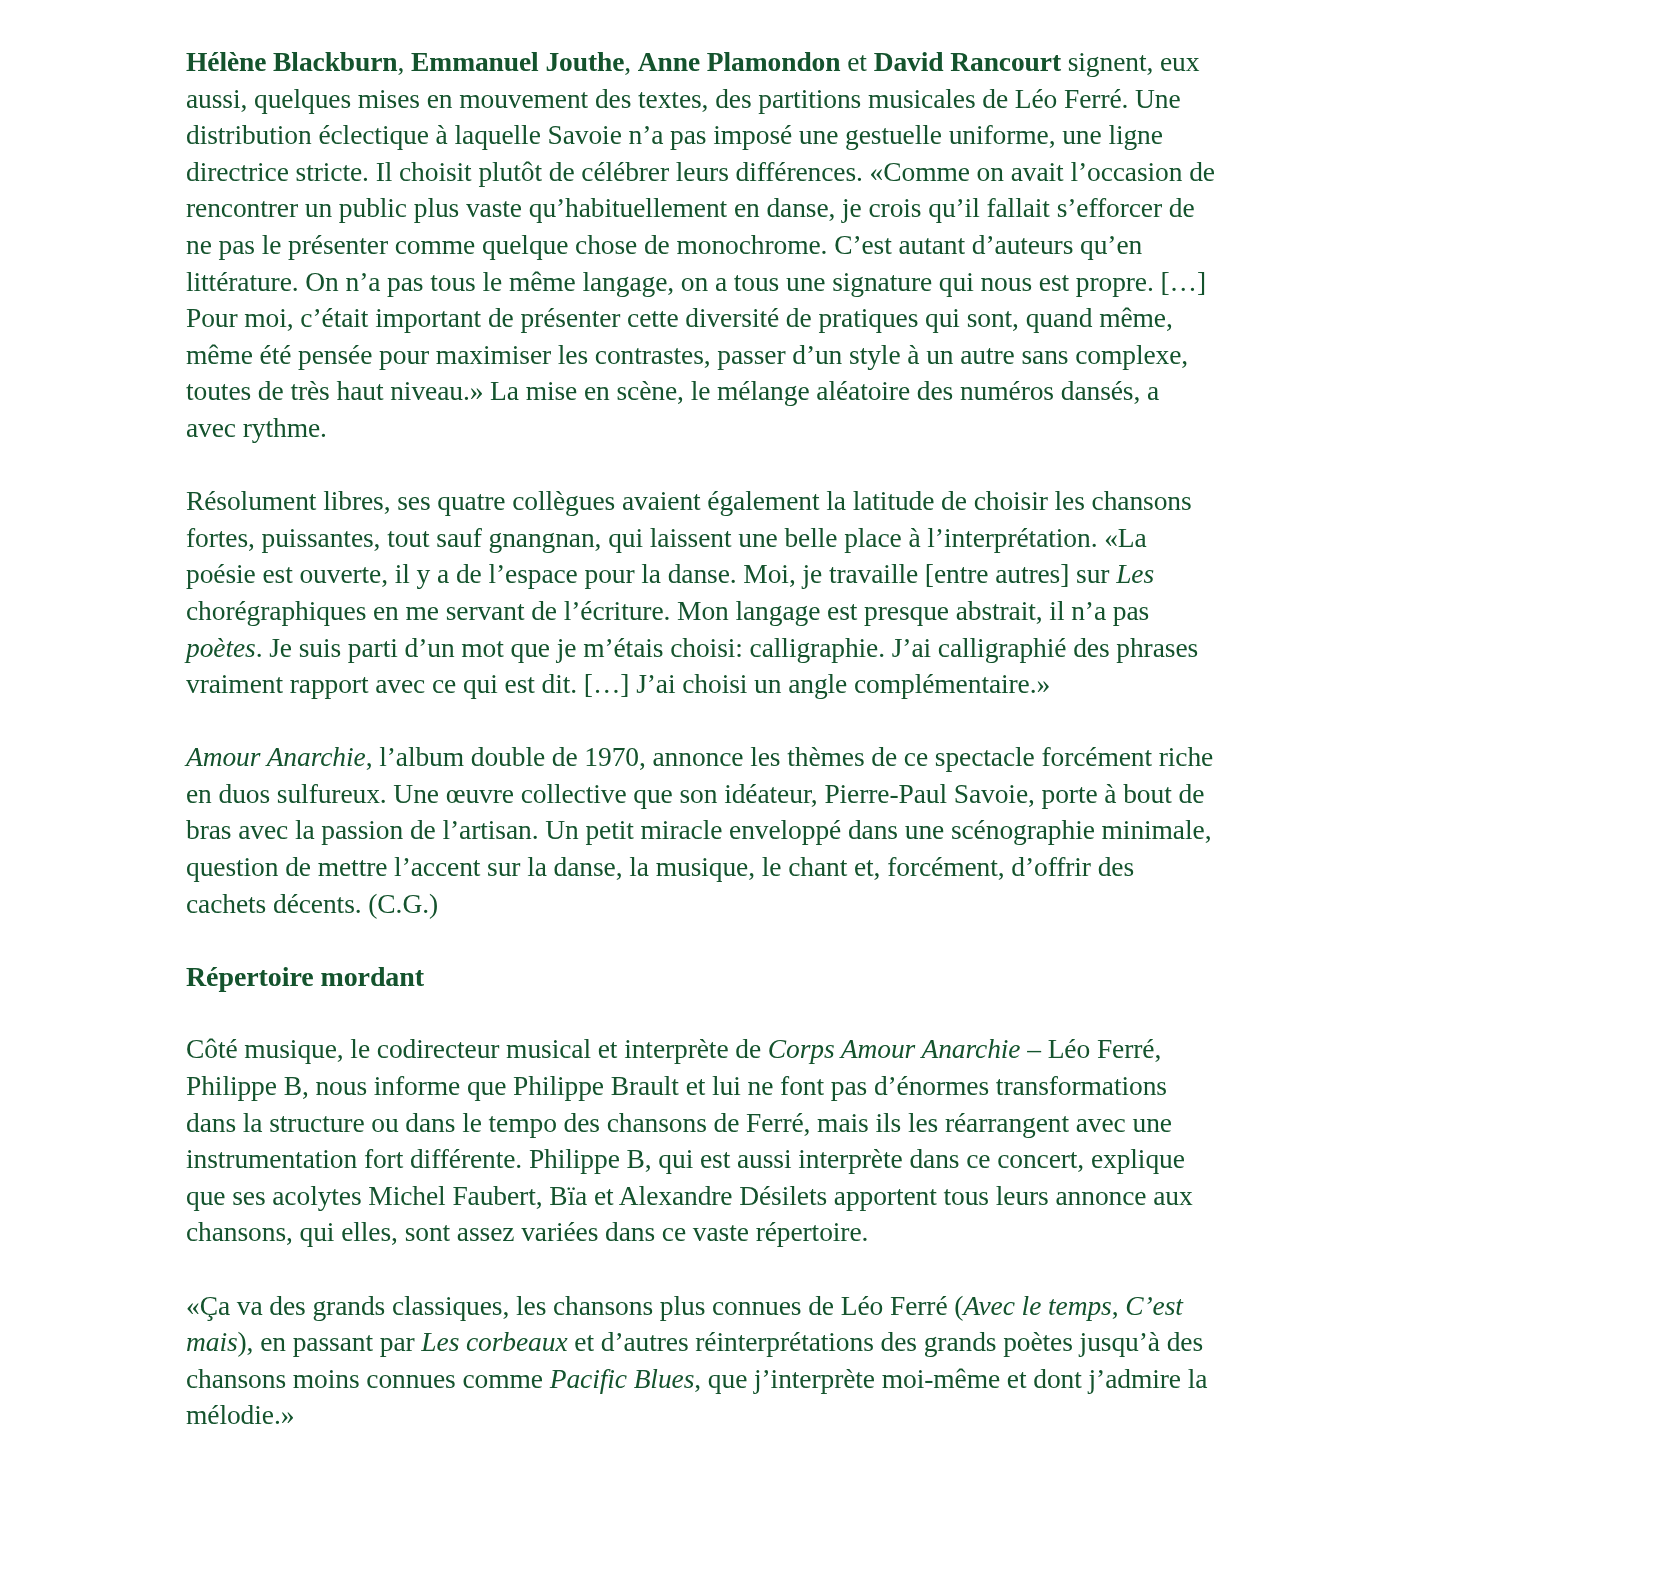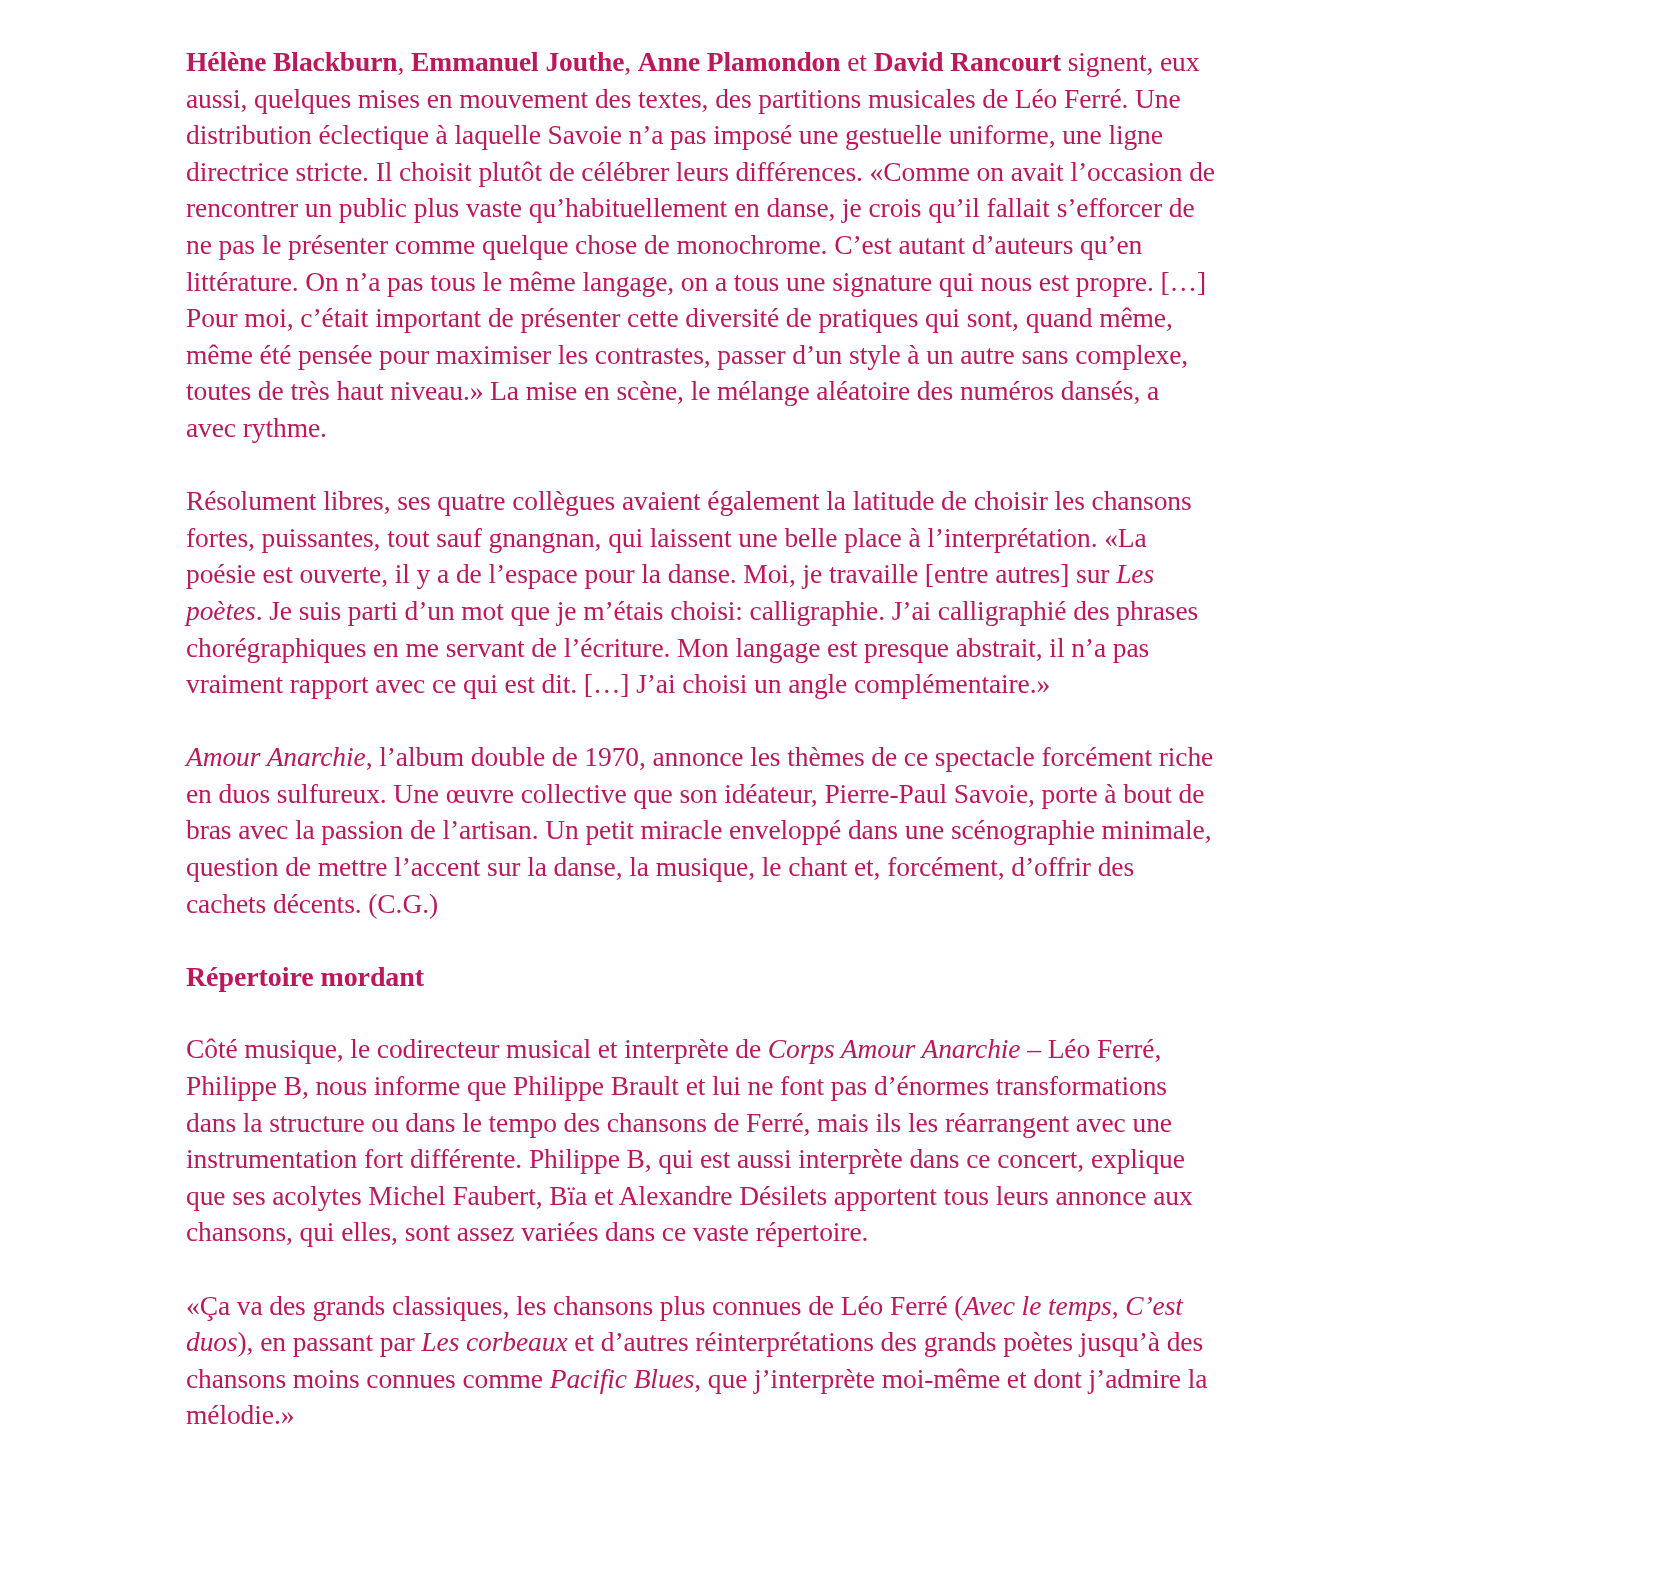--- a/index.html
+++ b/index.html
@@ -14,21 +14,21 @@
       overflow: hidden;
     }
     .page {
       position: absolute;
       left: 186px;
       top: 44px;
       width: 1300px;
       font-family: "Liberation Serif", "DejaVu Serif", serif;
       font-size: 27.5px;
       line-height: 36.6px;
-      color: #be185d;
+      color: #14532d;
       letter-spacing: -0.1px;
     }
     .para {
       margin: 0 0 36.6px 0;
       white-space: nowrap;
     }
     .line {
       display: block;
       height: 36.6px;
     }
@@ -56,22 +56,22 @@
         <span class="line"><span>littérature. On n’a pas tous le même langage, on a tous une signature qui nous est propre. […]</span></span>
         <span class="line"><span>Pour moi, c’était important de présenter cette diversité de pratiques qui sont, quand même,</span></span>
         <span class="line"><span>même été pensée pour maximiser les contrastes, passer d’un style à un autre sans complexe,</span></span>
         <span class="line"><span>toutes de très haut niveau.» La mise en scène, le mélange aléatoire des numéros dansés, a</span></span>
         <span class="line"><span>avec rythme.</span></span>
       </div>
       <div class="para">
         <span class="line"><span>Résolument libres, ses quatre collègues avaient également la latitude de choisir les chansons</span></span>
         <span class="line"><span>fortes, puissantes, tout sauf gnangnan, qui laissent une belle place à l’interprétation. «La</span></span>
         <span class="line"><span>poésie est ouverte, il y a de l’espace pour la danse. Moi, je travaille [entre autres] sur </span><i>Les</i></span>
+        <span class="line"><span>chorégraphiques en me servant de l’écriture. Mon langage est presque abstrait, il n’a pas</span></span>
         <span class="line"><i>poètes</i><span>. Je suis parti d’un mot que je m’étais choisi: calligraphie. J’ai calligraphié des phrases</span></span>
-        <span class="line"><span>chorégraphiques en me servant de l’écriture. Mon langage est presque abstrait, il n’a pas</span></span>
         <span class="line"><span>vraiment rapport avec ce qui est dit. […] J’ai choisi un angle complémentaire.»</span></span>
       </div>
       <div class="para">
         <span class="line"><i>Amour Anarchie</i><span>, l’album double de 1970, annonce les thèmes de ce spectacle forcément riche</span></span>
         <span class="line"><span>en duos sulfureux. Une œuvre collective que son idéateur, Pierre-Paul Savoie, porte à bout de</span></span>
         <span class="line"><span>bras avec la passion de l’artisan. Un petit miracle enveloppé dans une scénographie minimale,</span></span>
         <span class="line"><span>question de mettre l’accent sur la danse, la musique, le chant et, forcément, d’offrir des</span></span>
         <span class="line"><span>cachets décents. (C.G.)</span></span>
       </div>
     </div>
@@ -80,18 +80,18 @@
       <div class="para">
         <span class="line"><span>Côté musique, le codirecteur musical et interprète de </span><i>Corps Amour Anarchie</i><span> – Léo Ferré,</span></span>
         <span class="line"><span>Philippe B, nous informe que Philippe Brault et lui ne font pas d’énormes transformations</span></span>
         <span class="line"><span>dans la structure ou dans le tempo des chansons de Ferré, mais ils les réarrangent avec une</span></span>
         <span class="line"><span>instrumentation fort différente. Philippe B, qui est aussi interprète dans ce concert, explique</span></span>
         <span class="line"><span>que ses acolytes Michel Faubert, Bïa et Alexandre Désilets apportent tous leurs annonce aux</span></span>
         <span class="line"><span>chansons, qui elles, sont assez variées dans ce vaste répertoire.</span></span>
       </div>
       <div class="para">
         <span class="line"><span>«Ça va des grands classiques, les chansons plus connues de Léo Ferré (</span><i>Avec le temps</i><span>, </span><i>C’est</i></span>
-        <span class="line"><i>duos</i><span>), en passant par </span><i>Les corbeaux</i><span> et d’autres réinterprétations des grands poètes jusqu’à des</span></span>
+        <span class="line"><i>mais</i><span>), en passant par </span><i>Les corbeaux</i><span> et d’autres réinterprétations des grands poètes jusqu’à des</span></span>
         <span class="line"><span>chansons moins connues comme </span><i>Pacific Blues</i><span>, que j’interprète moi-même et dont j’admire la</span></span>
         <span class="line"><span>mélodie.»</span></span>
       </div>
     </div>
 </div>
 
 </body></html>

